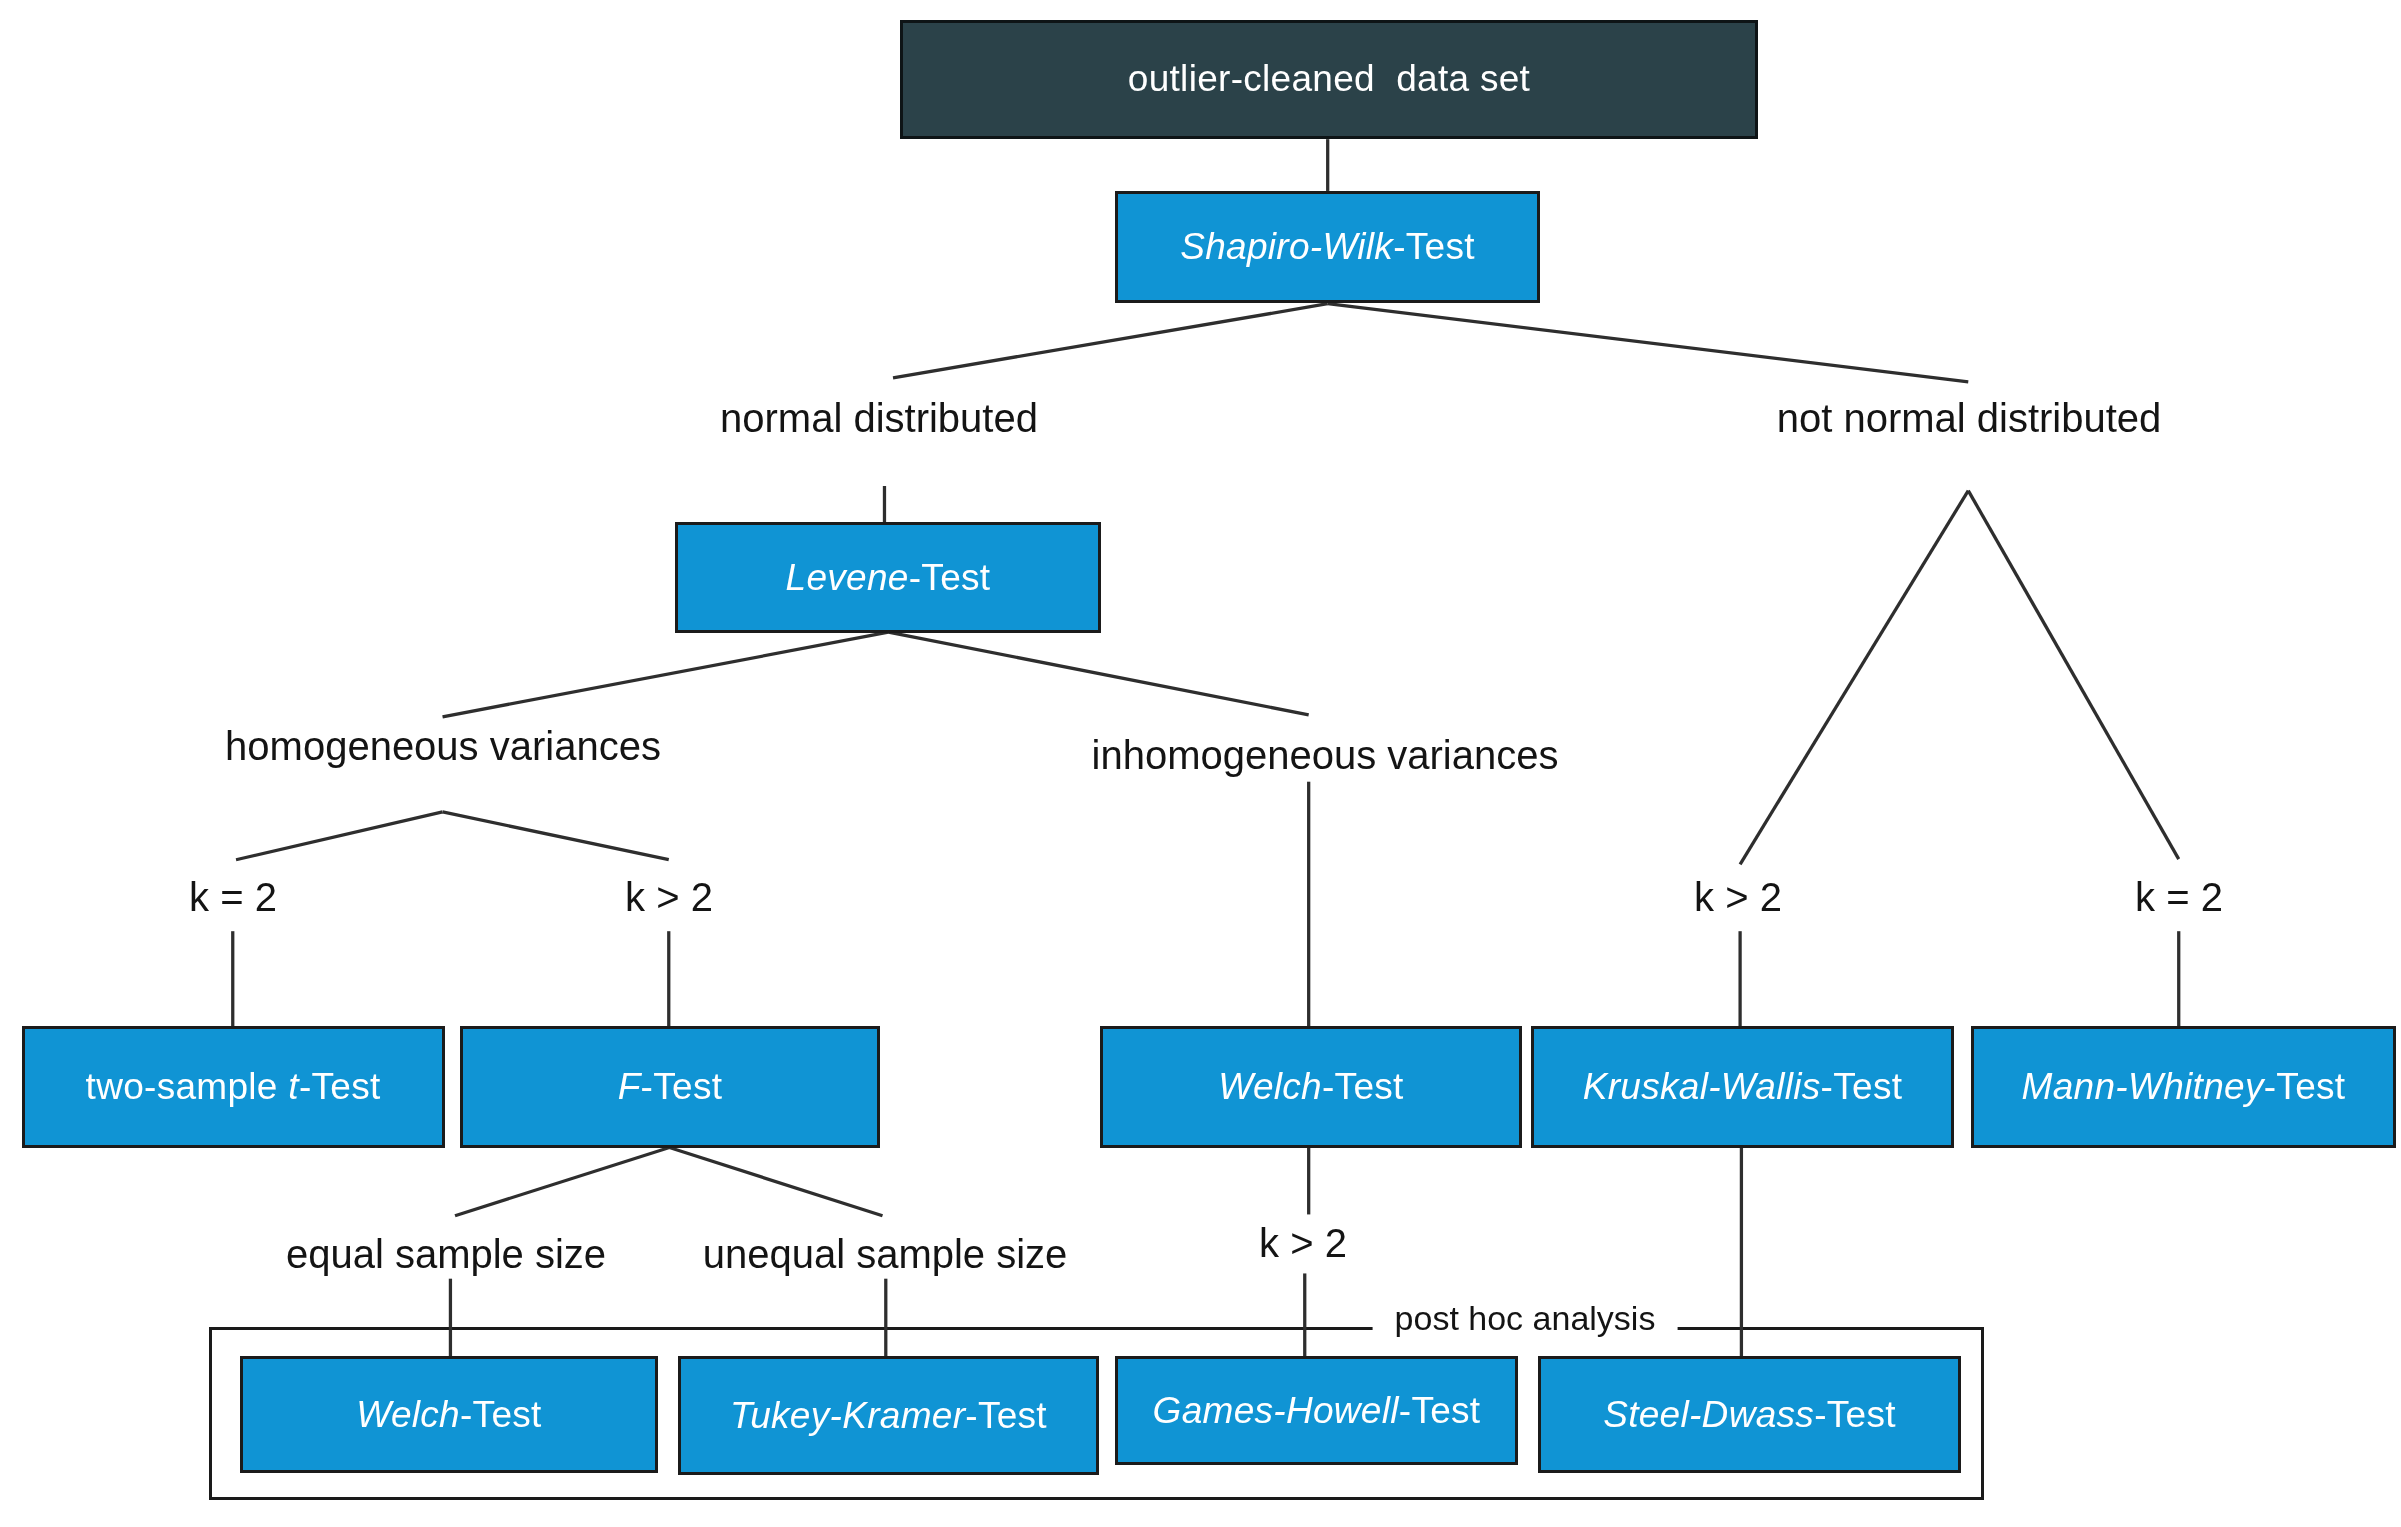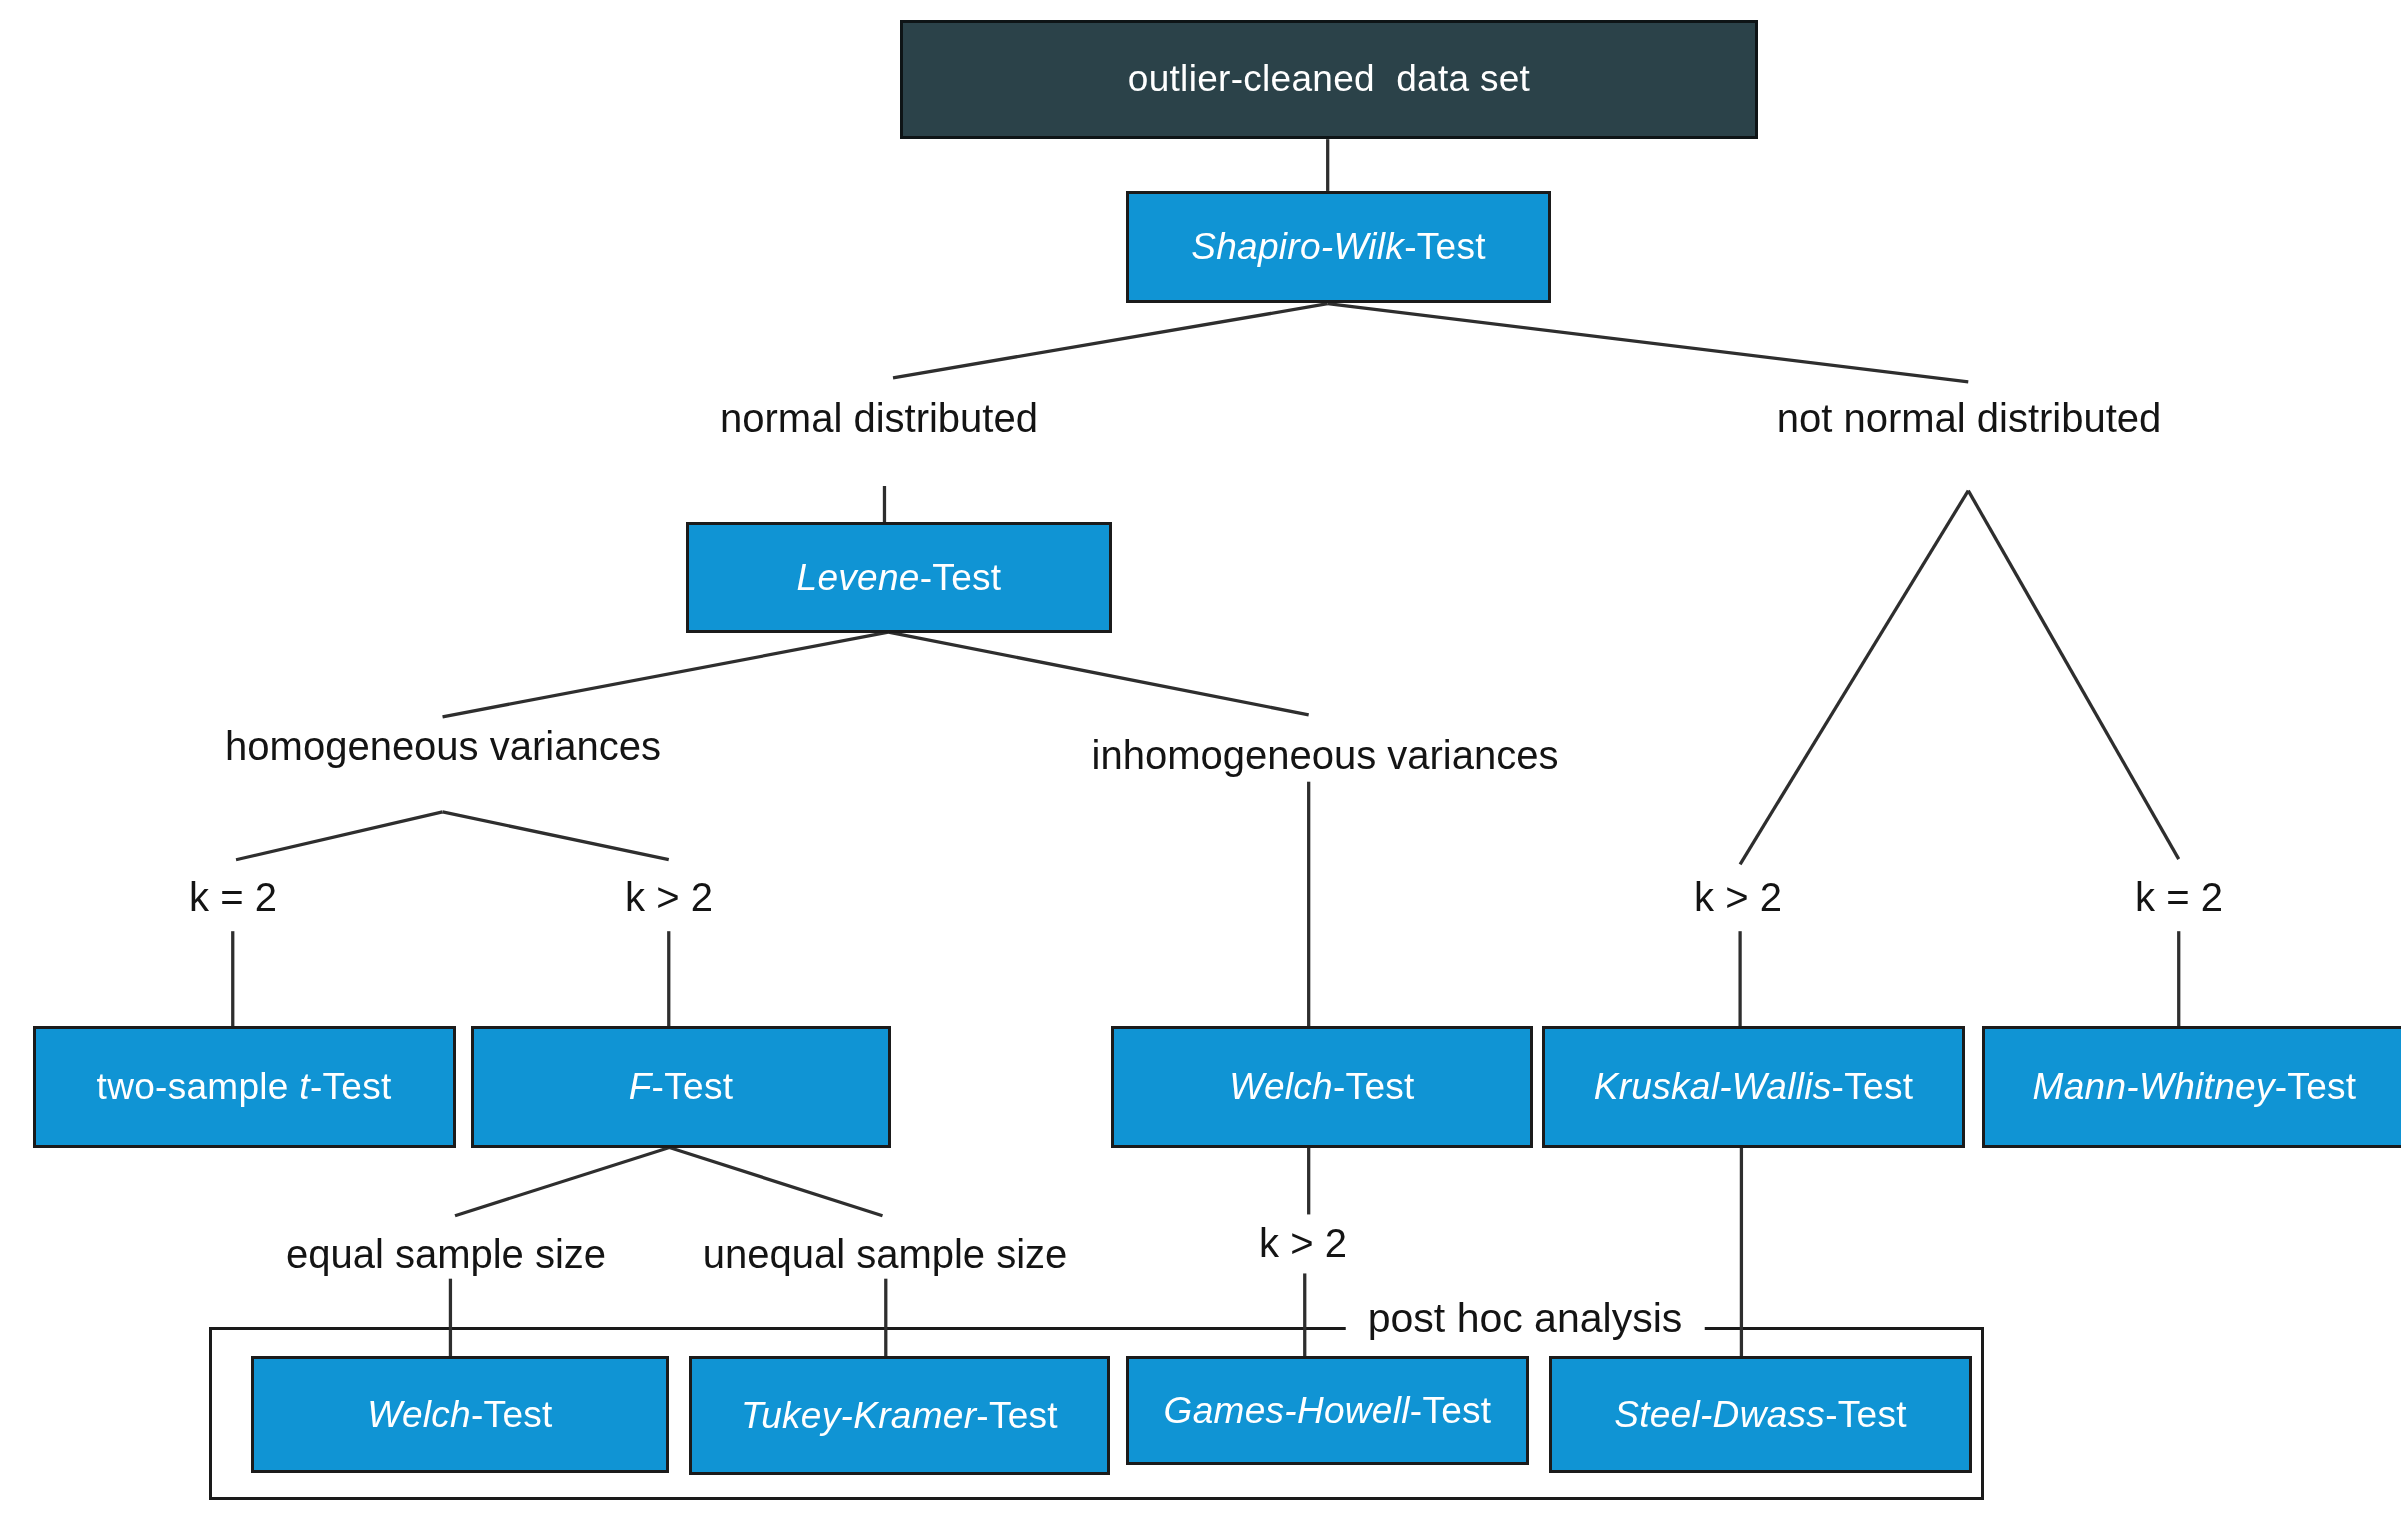--- a/index.html
+++ b/index.html
@@ -28,21 +28,21 @@
     align-items: center;
     justify-content: center;
     box-sizing: border-box;
     border: 3.3px solid var(--box-border);
     color: var(--text-on-box);
     font-size: 37px;
     letter-spacing: 0.3px;
     z-index: 2;
     text-align: center;
   }
-  .node.blue { background: var(--box-blue); margin-left: 11px; }
+  .node.blue { background: var(--box-blue); }
   .node.dark { background: var(--box-dark); border-color: #0E1416; }
   .node .t { white-space: pre; }
   .node i { font-style: italic; }
   .root-text { white-space: pre; font-size: 37px; }
   .label {
     position: absolute;
     transform: translate(-50%, -50%);
     color: var(--label-text);
     font-size: 40px;
     white-space: pre;
@@ -52,21 +52,21 @@
   .group-box {
     position: absolute;
     box-sizing: border-box;
     border: 3.3px solid #1A1A1A;
     background: transparent;
     z-index: 0;
   }
   .group-label {
     background: var(--background);
     padding: 3.9px 22px;
-    font-size: 41px;
+    font-size: 34px;
     z-index: 3;
   }
 </style>
 </head>
 <body>
 
 <div class="canvas">
 
   <div class="group-box" style="left:209px; top:1327px; width:1775px; height:173px;"></div>
 

